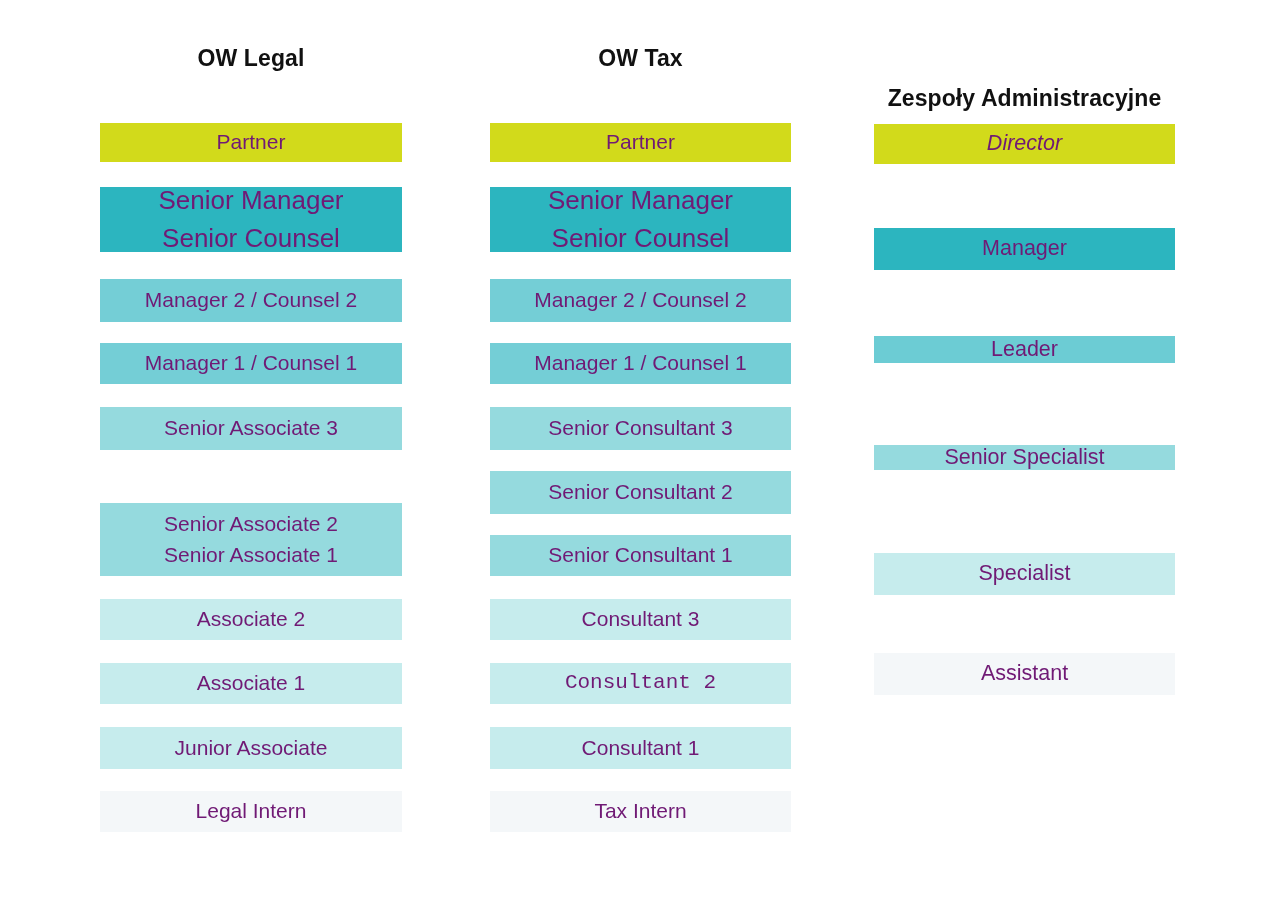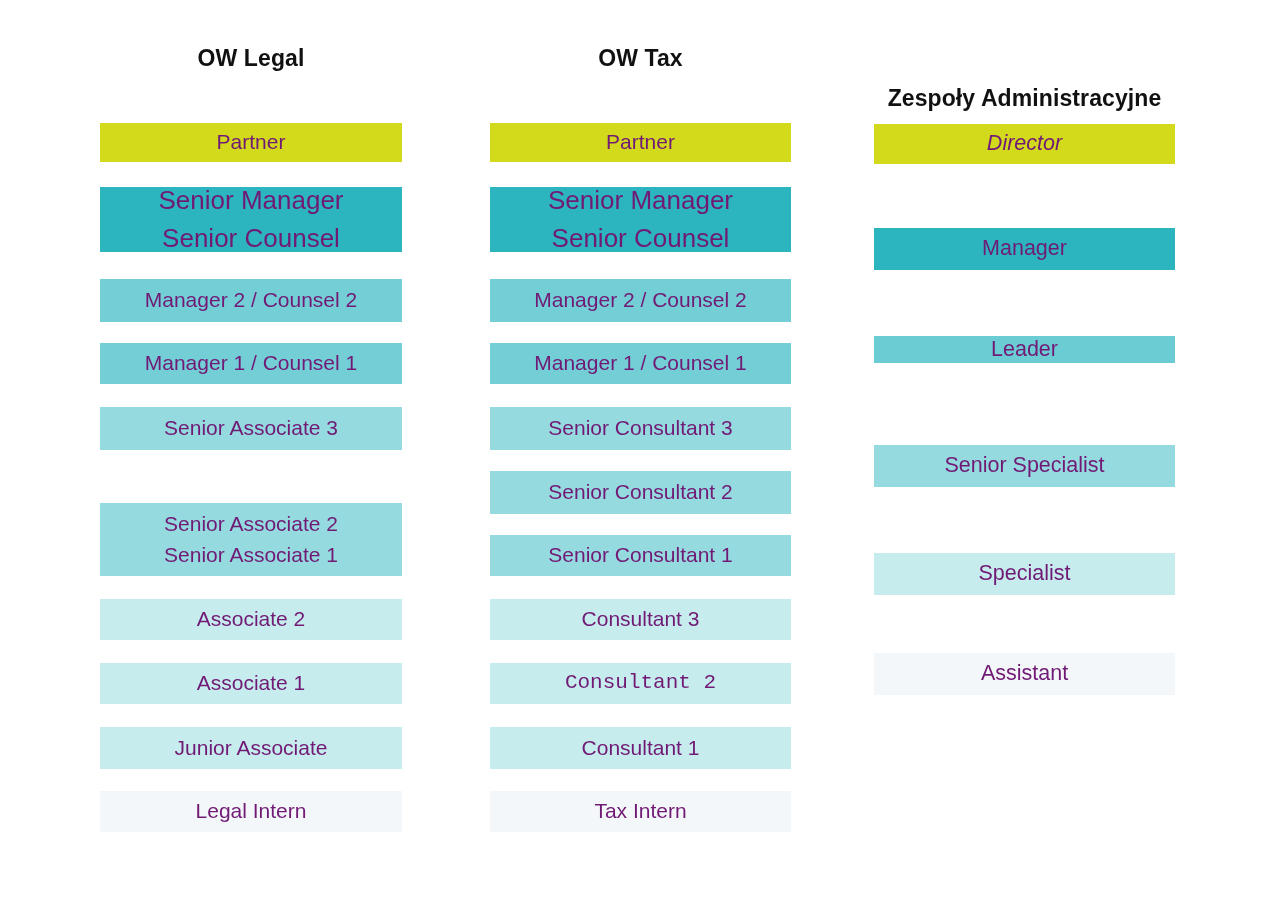--- a/index.html
+++ b/index.html
@@ -105,19 +105,19 @@
       </div>
   </div>
 
   <div class="column col-3">
     <div class="col-header">Zespoły
 Administracyjne</div>
     <div class="boxes">
         <div class="box" style="top: 124px; height: 40px; background: rgb(210, 218, 27); font-style: italic;"><span>Director</span></div>
         <div class="box" style="top: 228px; height: 42px; background: rgb(44, 181, 191);"><span>Manager</span></div>
         <div class="box" style="top: 336px; height: 27px; background: rgb(108, 204, 212);"><span>Leader</span></div>
-        <div class="box" style="top: 445px; height: 42px; background: rgb(149, 218, 222);"><span>Senior Specialist</span></div>
+        <div class="box" style="top: 445px; height: 25px; background: rgb(149, 218, 222);"><span>Senior Specialist</span></div>
         <div class="box" style="top: 553px; height: 42px; background: rgb(198, 236, 237);"><span>Specialist</span></div>
         <div class="box" style="top: 653px; height: 42px; background: rgb(244, 247, 249);"><span>Assistant</span></div>
       </div>
   </div>
 
 </div>
 
 </body></html>

